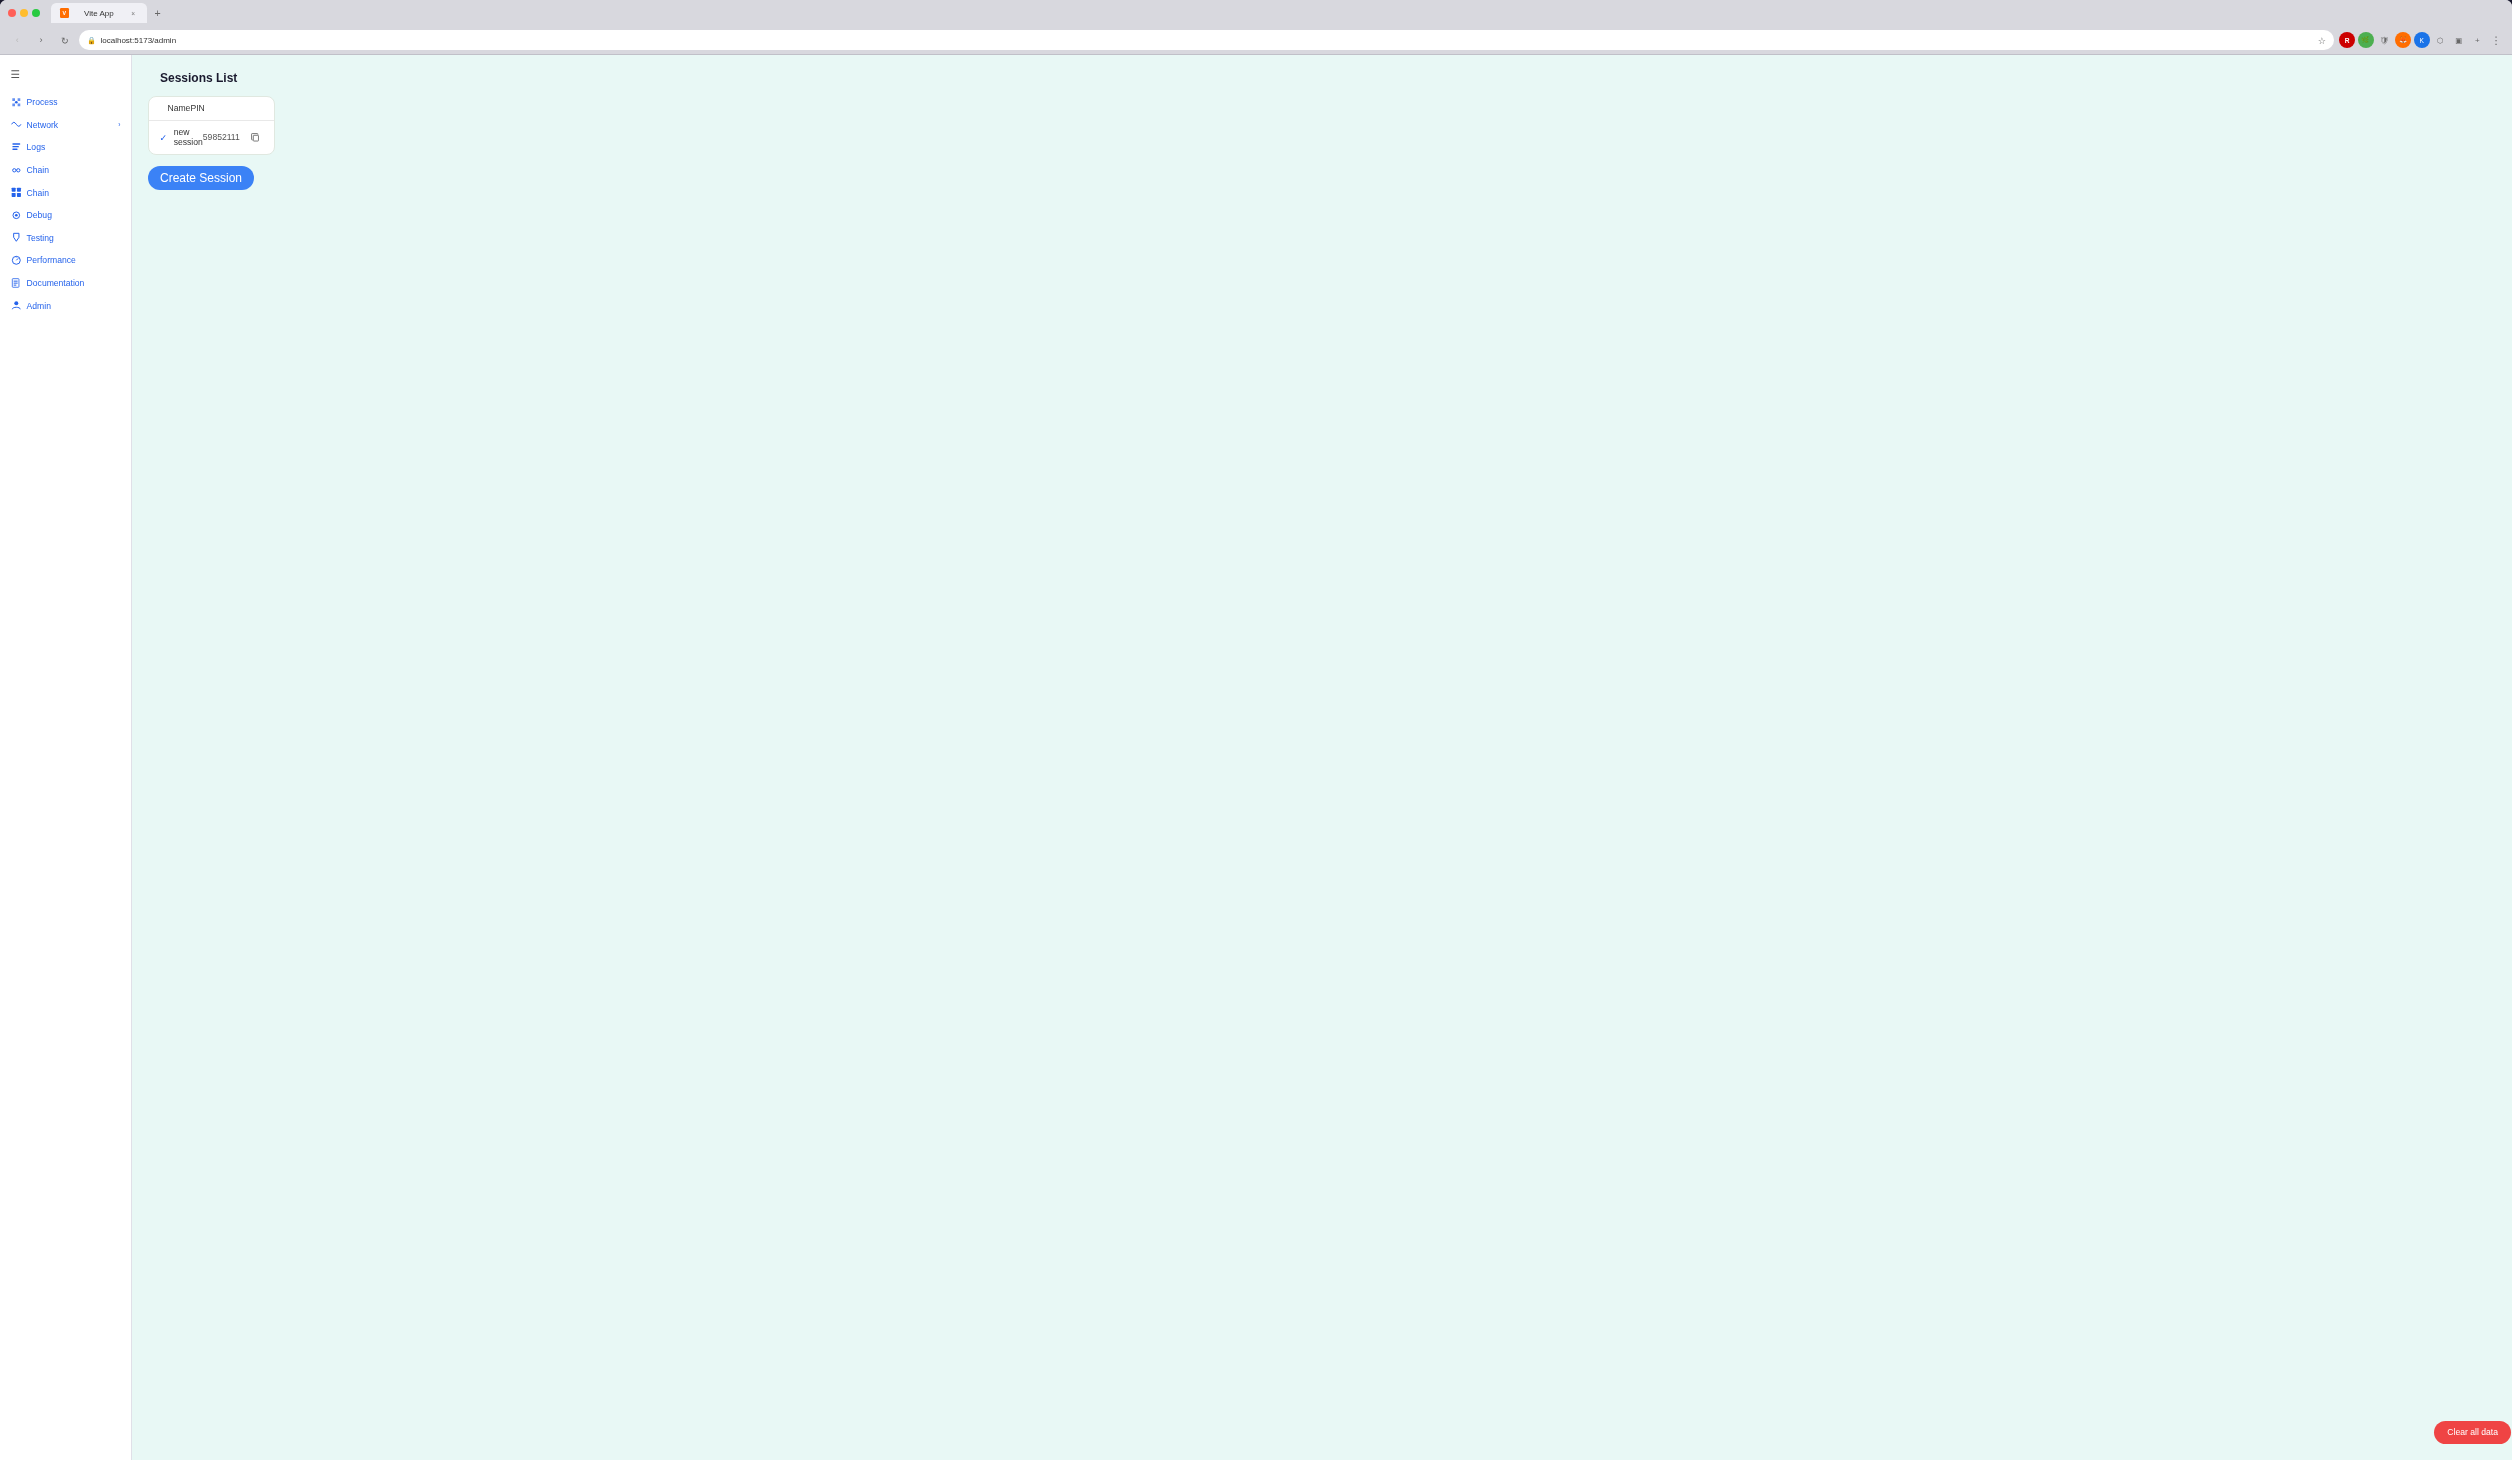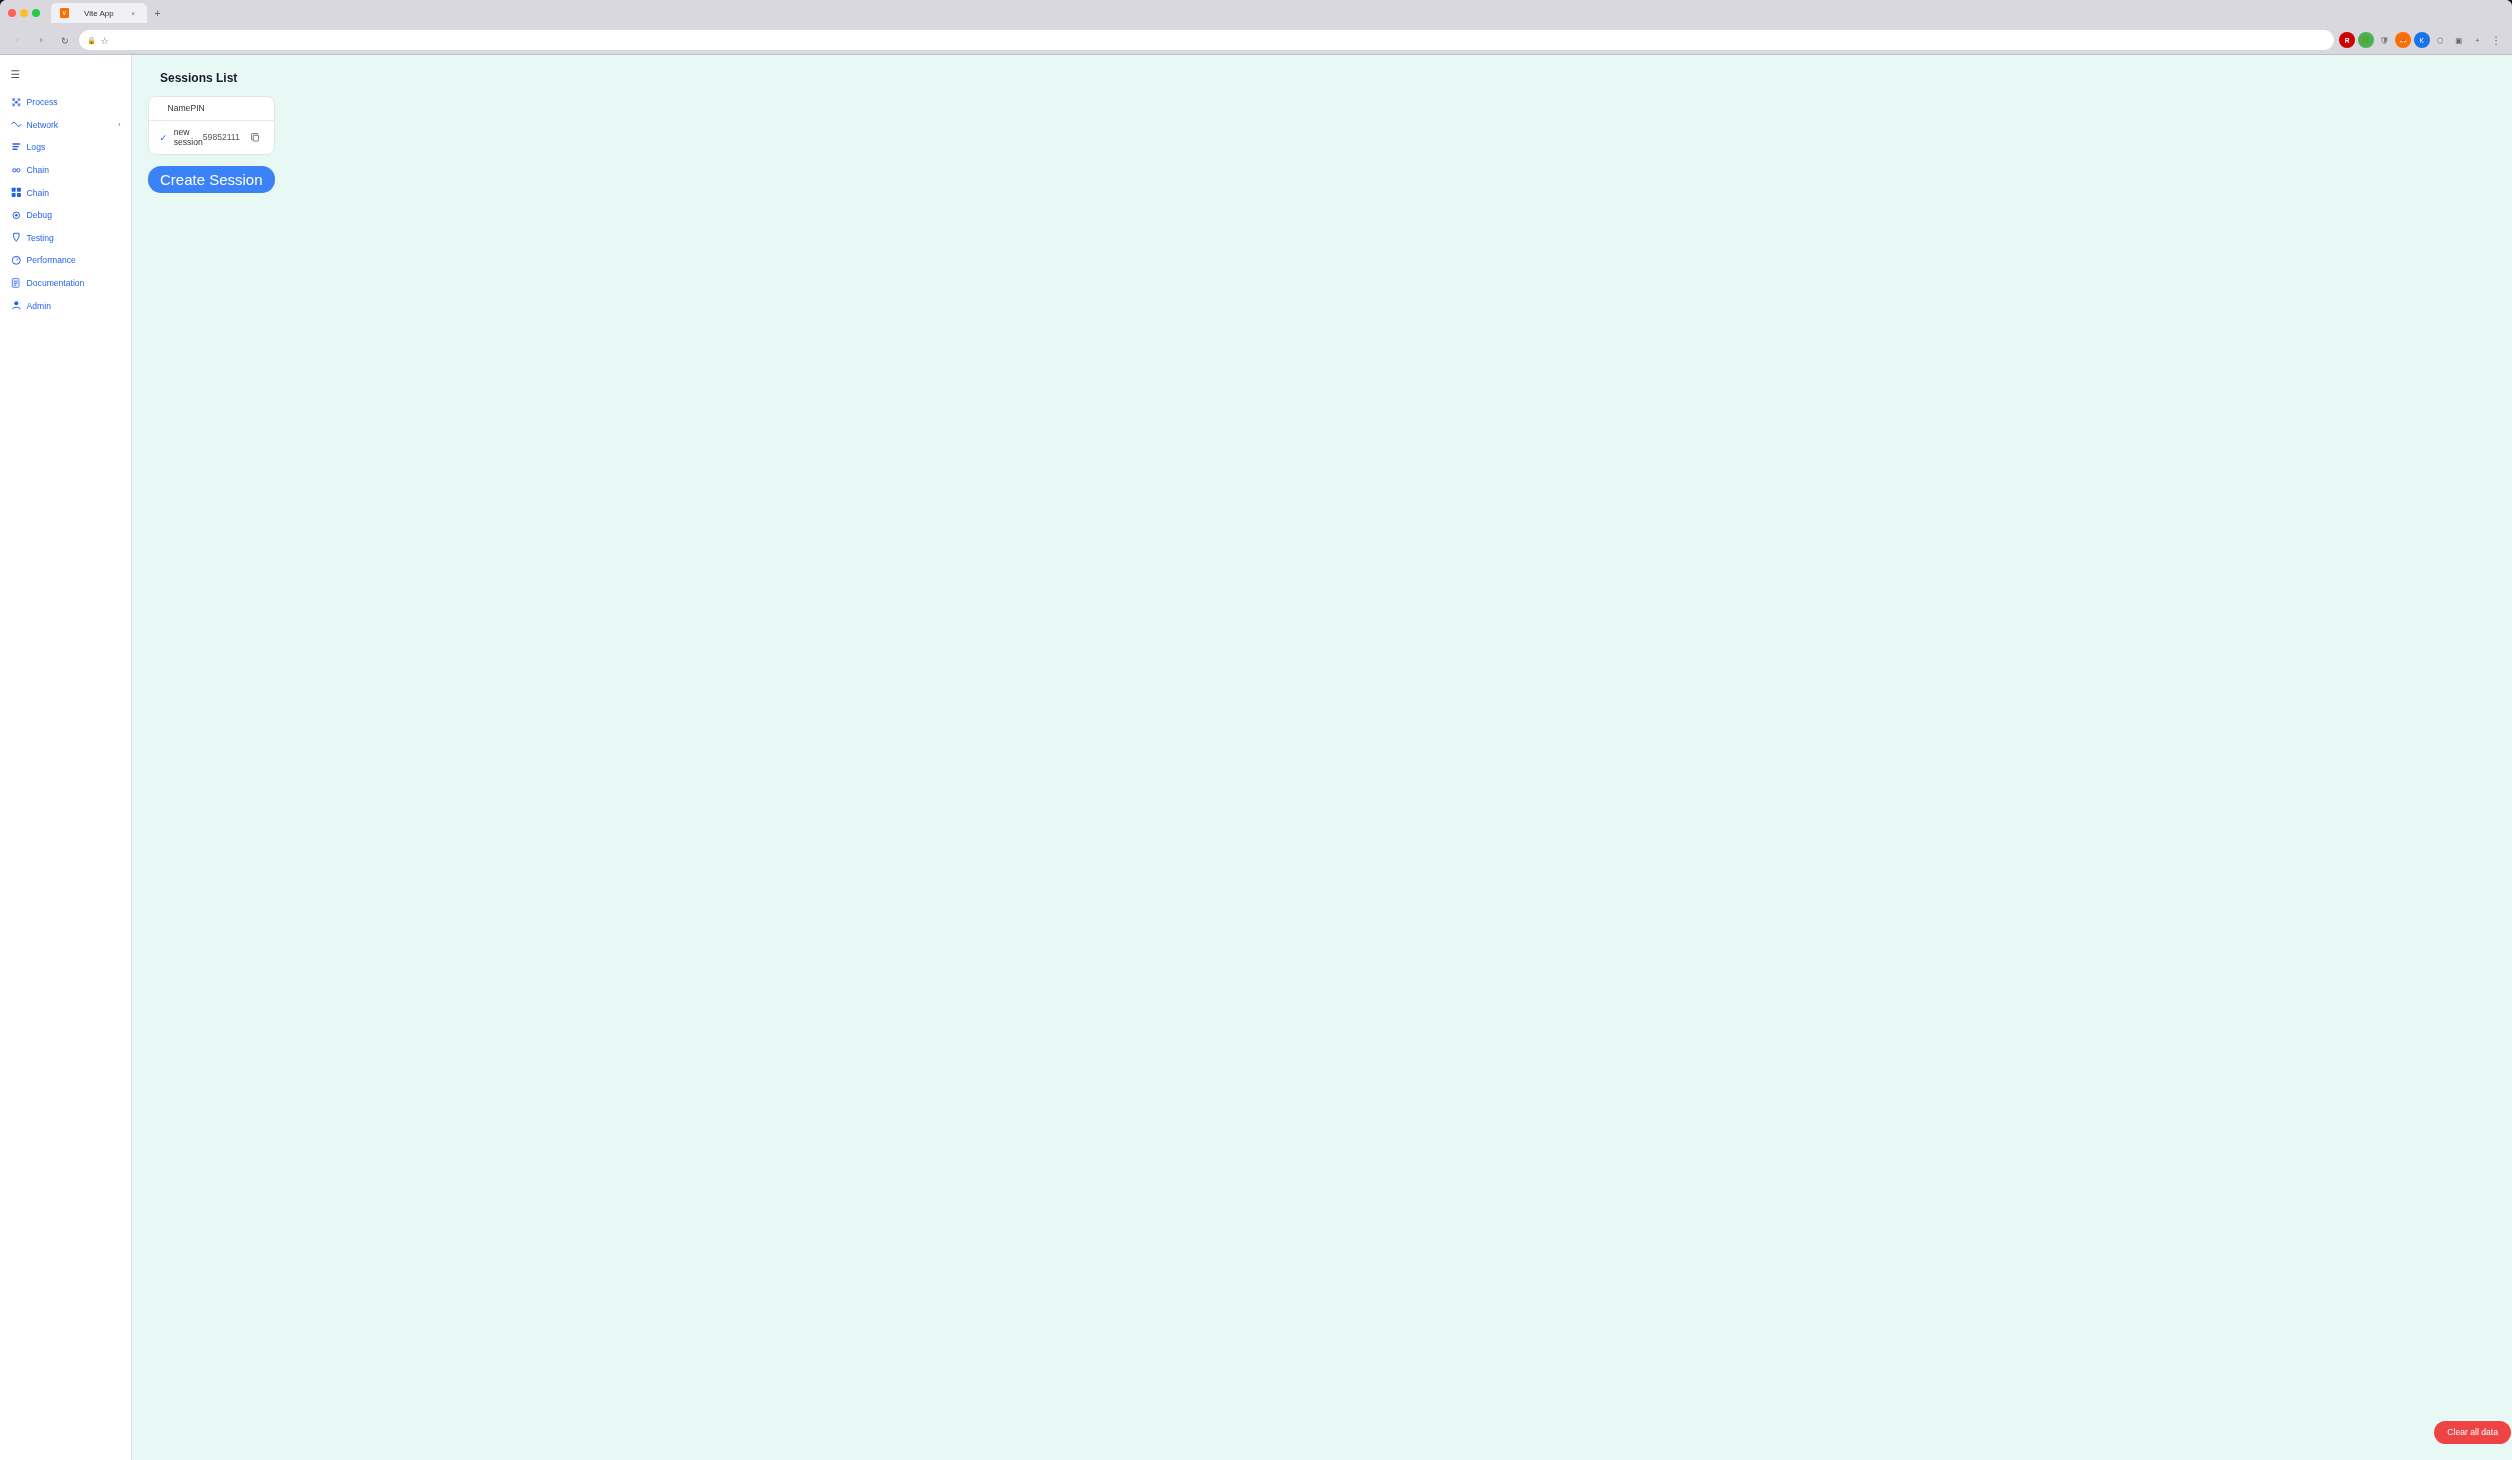--- a/index.html
+++ b/index.html
@@ -239,21 +239,21 @@
       cursor: pointer;
       color: #666;
     }
 
     .create-session-btn {
       background: #3b82f6;
       color: white;
       border: none;
       border-radius: 13px;
       padding: 5.3px 12px;
-      font-size: 15px;
+      font-size: 12px;
       cursor: pointer;
       font-weight: 500;
     }
 
     .clear-all-btn {
       position: absolute;
       bottom: 16px;
       right: 1px;
       background: #ef4444;
       color: white;
@@ -290,20 +290,21 @@
       <div class="new-tab-btn">+</div>
     </div>
   </div>
 
   <div class="browser-toolbar">
     <div class="nav-btn disabled">‹</div>
     <div class="nav-btn">›</div>
     <div class="nav-btn">↻</div>
     <div class="address-bar">
       <span class="address-lock">🔒</span>
+      <span class="address-url">localhost:5173/admin</span>
       <span style="color:#666;font-size:9.2px;">☆</span>
     </div>
     <div class="toolbar-icons">
       <div class="toolbar-icon" style="background:#cc0000;color:white;font-size:6.6px;font-weight:bold;">R</div>
       <div class="toolbar-icon" style="background:#4caf50;color:white;font-size:6.6px;">🌿</div>
       <div class="toolbar-icon" style="color:#666;">🛡</div>
       <div class="toolbar-icon" style="background:#ff6d00;color:white;font-size:6.6px;">🦊</div>
       <div class="toolbar-icon" style="background:#1a73e8;color:white;font-size:6.6px;">K</div>
       <div class="toolbar-icon" style="color:#666;font-size:7.3px;">⬡</div>
       <div class="toolbar-icon" style="color:#666;font-size:7.3px;">▣</div>

